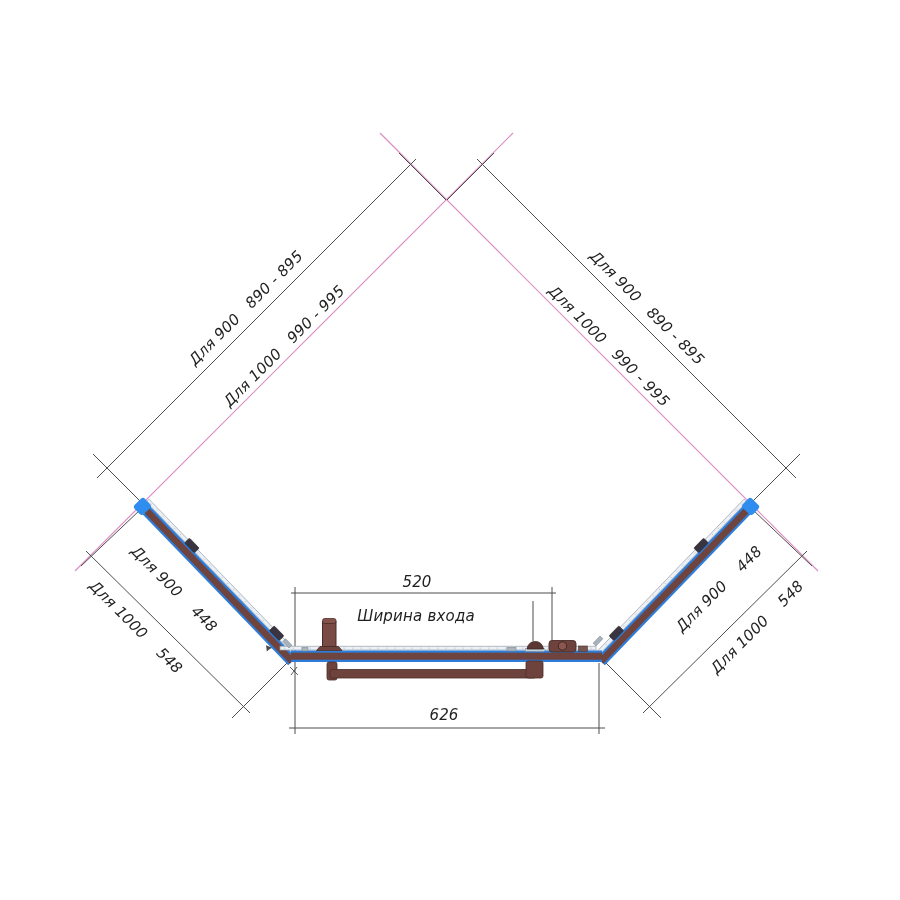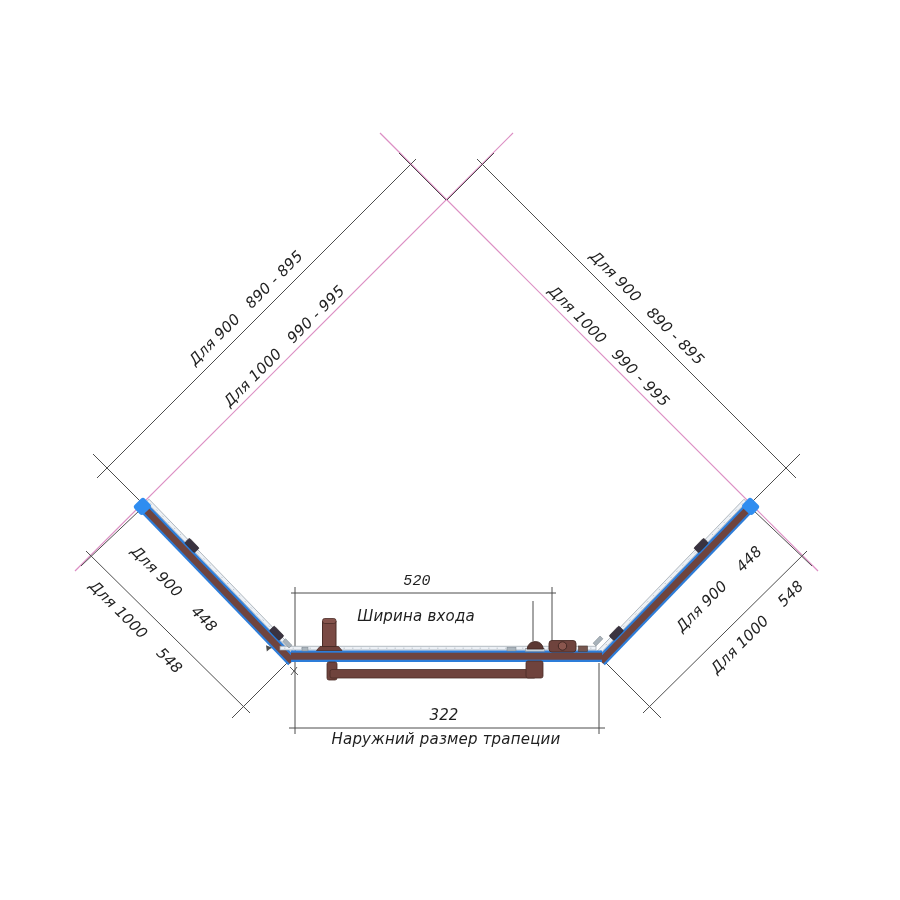--- a/index.html
+++ b/index.html
@@ -147,19 +147,18 @@
   <div class="dimtext rot45" style="left:155px;top:608px;">
     <div>Для 900    448</div>
     <div>Для 1000    548</div>
   </div>
 
   <div class="dimtext rot-45" style="left:738px;top:608px;">
     <div>Для 900    448</div>
     <div>Для 1000    548</div>
   </div>
 
-  <div class="dimtext flat" style="left:417px;top:582px;font-family:Liberation Mono, monospace;">520</div>
+  <div class="dimtext flat" style="left:417px;top:582px;">520</div>
   <div class="dimtext flat" style="left:416px;top:606px;margin-top:10px;">Ширина входа</div>
 
-  <div class="dimtext flat" style="left:444px;top:715px;">322</div>
-  <div class="dimtext flat" style="left:446px;top:739px;">Наружний размер трапеции</div>
+  <div class="dimtext flat" style="left:444px;top:715px;">626</div>
 
 </div>
 
 </body></html>

